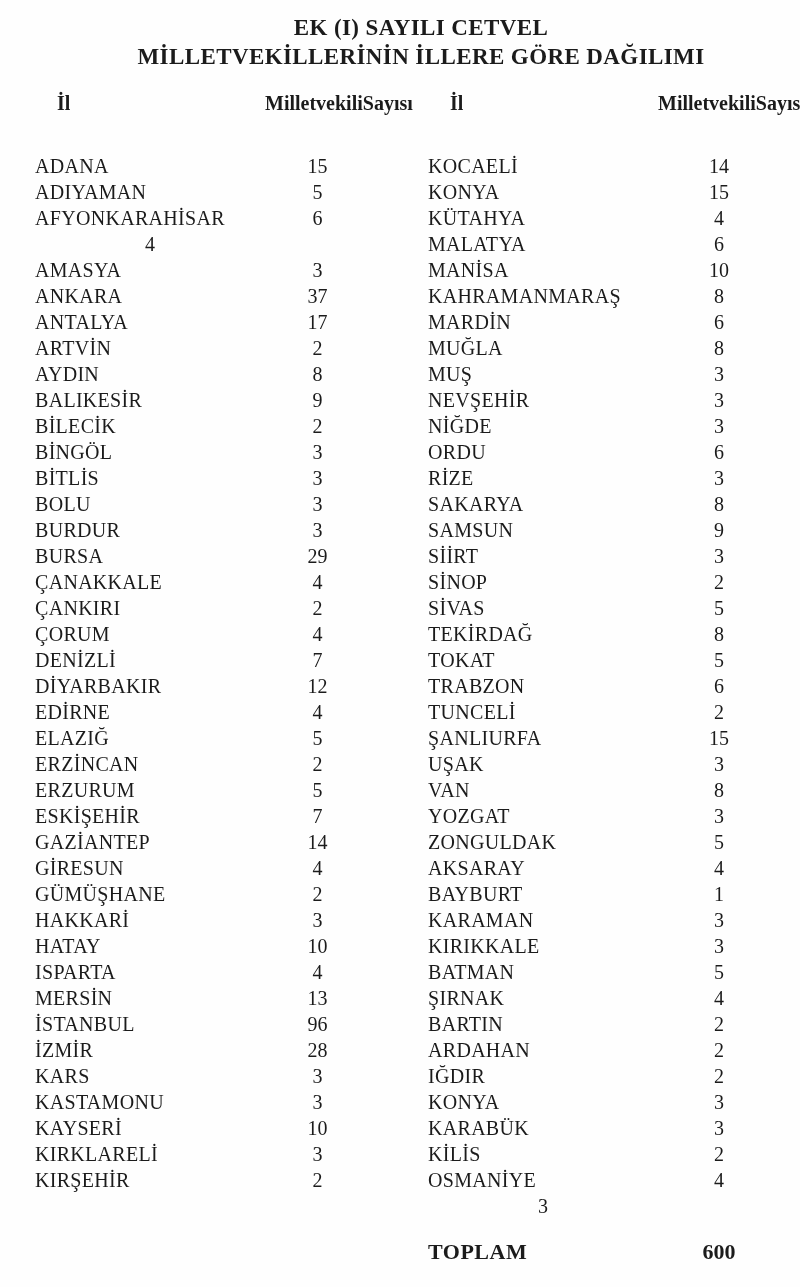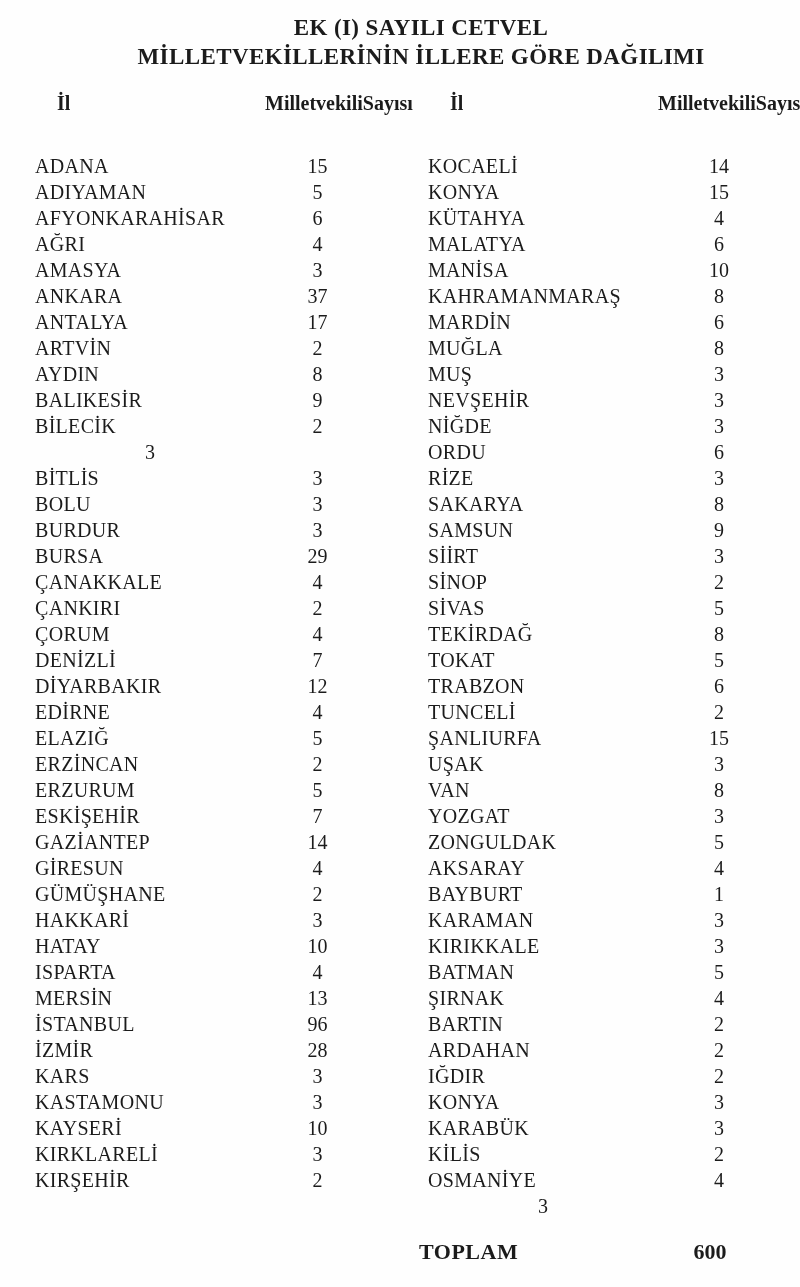--- a/index.html
+++ b/index.html
@@ -71,21 +71,21 @@
   .half.right .row { grid-template-columns: 230px 122px; }
   .cell {
     font-size: 20px;
     letter-spacing: 0.3px;
     white-space: nowrap;
   }
   .cell.sayi { text-align: center; letter-spacing: 0; }
 
   .total-row {
     position: absolute;
-    left: 419px;
+    left: 428px;
     top: 1238px;
     width: 352px;
     display: grid;
     grid-template-columns: 230px 122px;
     line-height: 28px;
     font-family: Liberation Serif, serif;
   }
   .total-label {
     font-size: 22px;
     font-weight: bold;
@@ -122,21 +122,20 @@
         </div>
         <div class="row">
           <span class="cell il">ADIYAMAN</span>
           <span class="cell sayi">5</span>
         </div>
         <div class="row">
           <span class="cell il">AFYONKARAHİSAR</span>
           <span class="cell sayi">6</span>
         </div>
         <div class="row">
-          <span class="cell il">AĞRI</span>
           <span class="cell sayi">4</span>
         </div>
         <div class="row">
           <span class="cell il">AMASYA</span>
           <span class="cell sayi">3</span>
         </div>
         <div class="row">
           <span class="cell il">ANKARA</span>
           <span class="cell sayi">37</span>
         </div>
@@ -154,20 +153,21 @@
         </div>
         <div class="row">
           <span class="cell il">BALIKESİR</span>
           <span class="cell sayi">9</span>
         </div>
         <div class="row">
           <span class="cell il">BİLECİK</span>
           <span class="cell sayi">2</span>
         </div>
         <div class="row">
+          <span class="cell il">BİNGÖL</span>
           <span class="cell sayi">3</span>
         </div>
         <div class="row">
           <span class="cell il">BİTLİS</span>
           <span class="cell sayi">3</span>
         </div>
         <div class="row">
           <span class="cell il">BOLU</span>
           <span class="cell sayi">3</span>
         </div>

